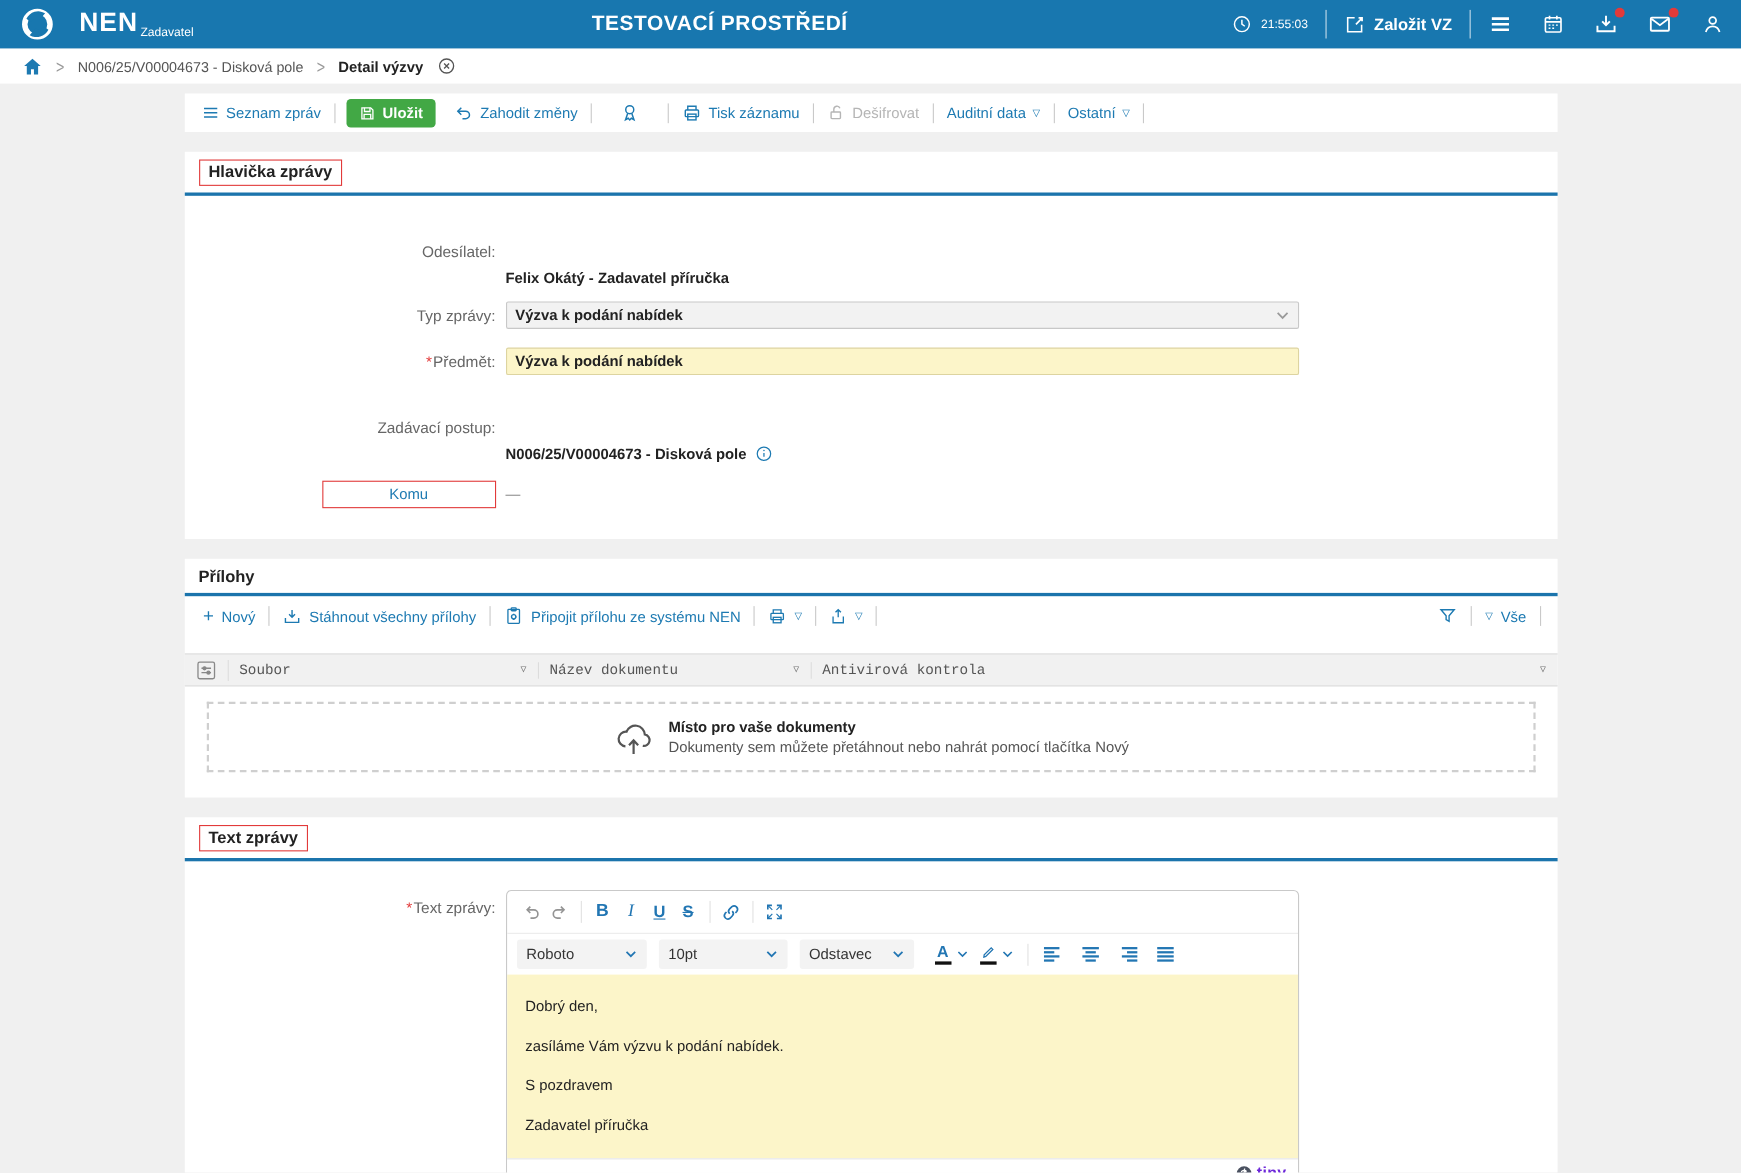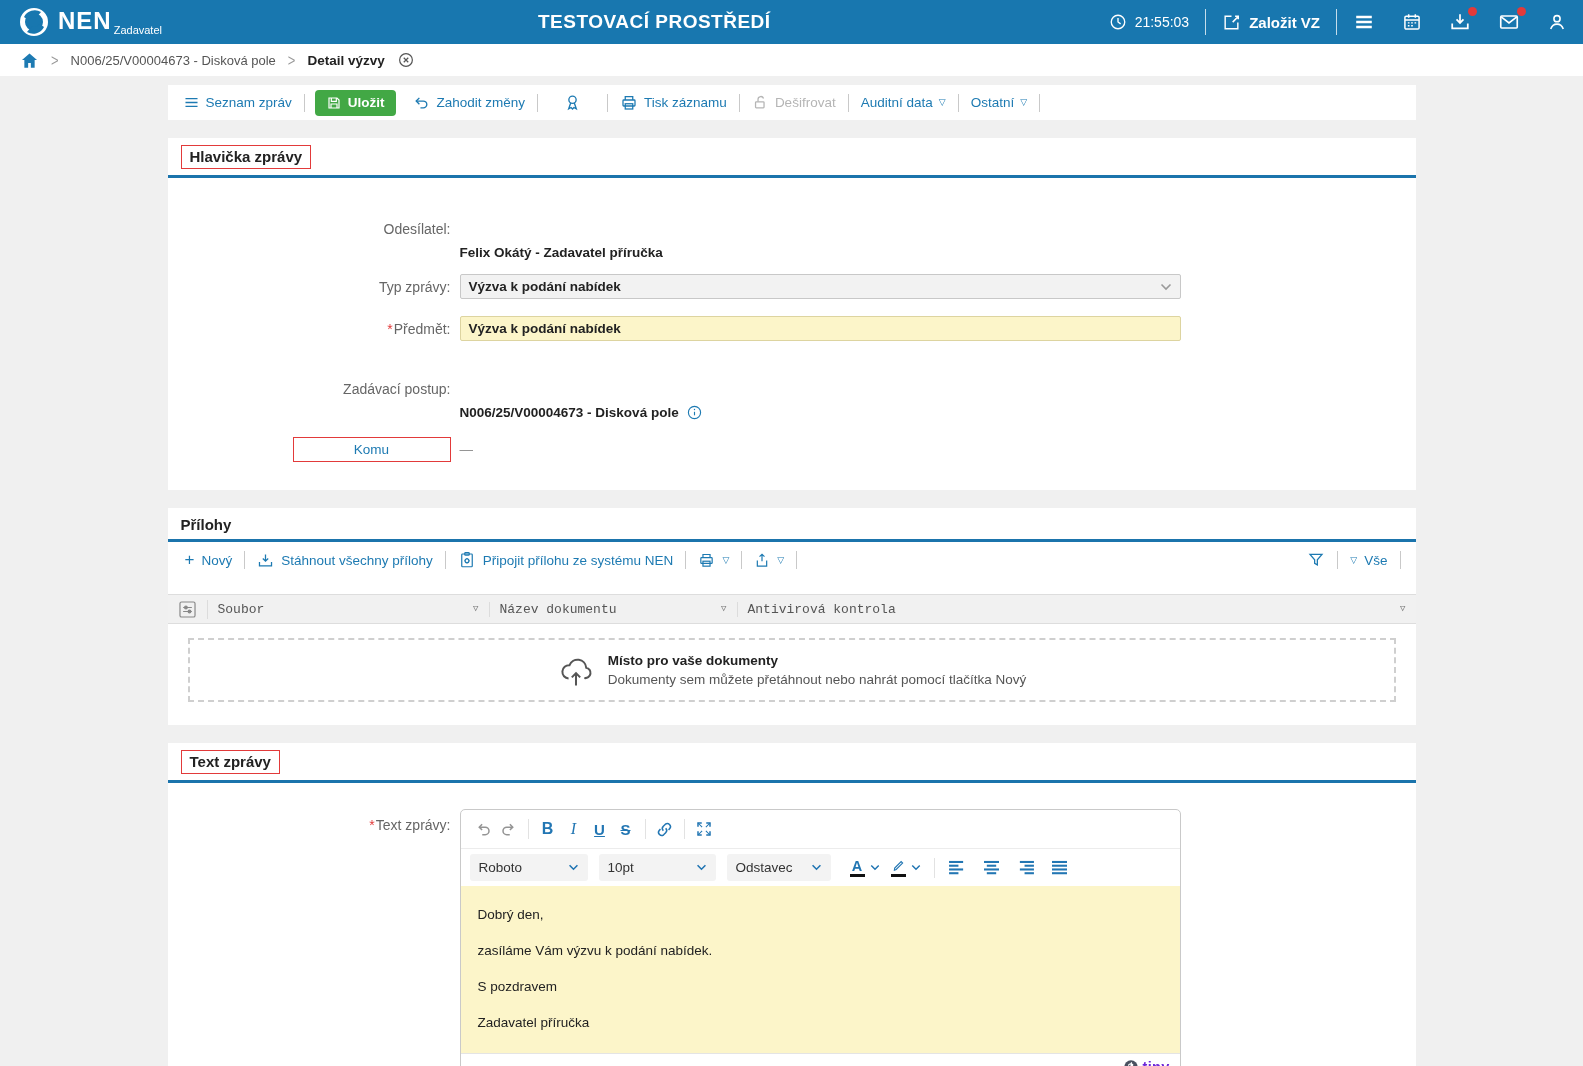--- a/index.html
+++ b/index.html
@@ -11,30 +11,30 @@
     overflow:hidden;
     position:relative;
   }
   svg { display:block; }
 
   
   .app-header {
     height:44px; background:#1877af; color:#fff;
     display:flex; align-items:center; padding:0 16px 0 18px; position:relative;
   }
-  .logo-wrap { display:flex; align-items:center; gap:8px; }
+  .logo-wrap { display:flex; align-items:center; gap:22px; }
   .logo-text-wrap { display:flex; align-items:flex-start; }
   .logo-text { font-size:24px; font-weight:bold; letter-spacing:1px; line-height:26px; }
   .logo-sub { font-size:11px; margin-top:16px; margin-left:2px; }
   .env-title {
     position:absolute; left:538px; top:11px;
     font-size:19px; font-weight:bold; letter-spacing:.5px;
   }
   .hdr-right { margin-left:auto; display:flex; align-items:center; }
-  .hdr-time { display:flex; align-items:center; gap:8px; font-size:14px; }
+  .hdr-time { display:flex; align-items:center; gap:8px; font-size:11px; }
   .hdr-divider { width:1px; height:26px; background:rgba(255,255,255,.75); margin:0 16px; }
   .hdr-create { display:flex; align-items:center; gap:8px; font-size:15px; font-weight:bold; cursor:pointer; }
   .hdr-icons { display:flex; align-items:center; gap:27px; }
   .hdr-icon { position:relative; cursor:pointer; }
   .badge-dot {
     position:absolute; top:-4px; right:-6px; width:9px; height:9px;
     border-radius:50%; background:#e23a3a;
   }
 
   

